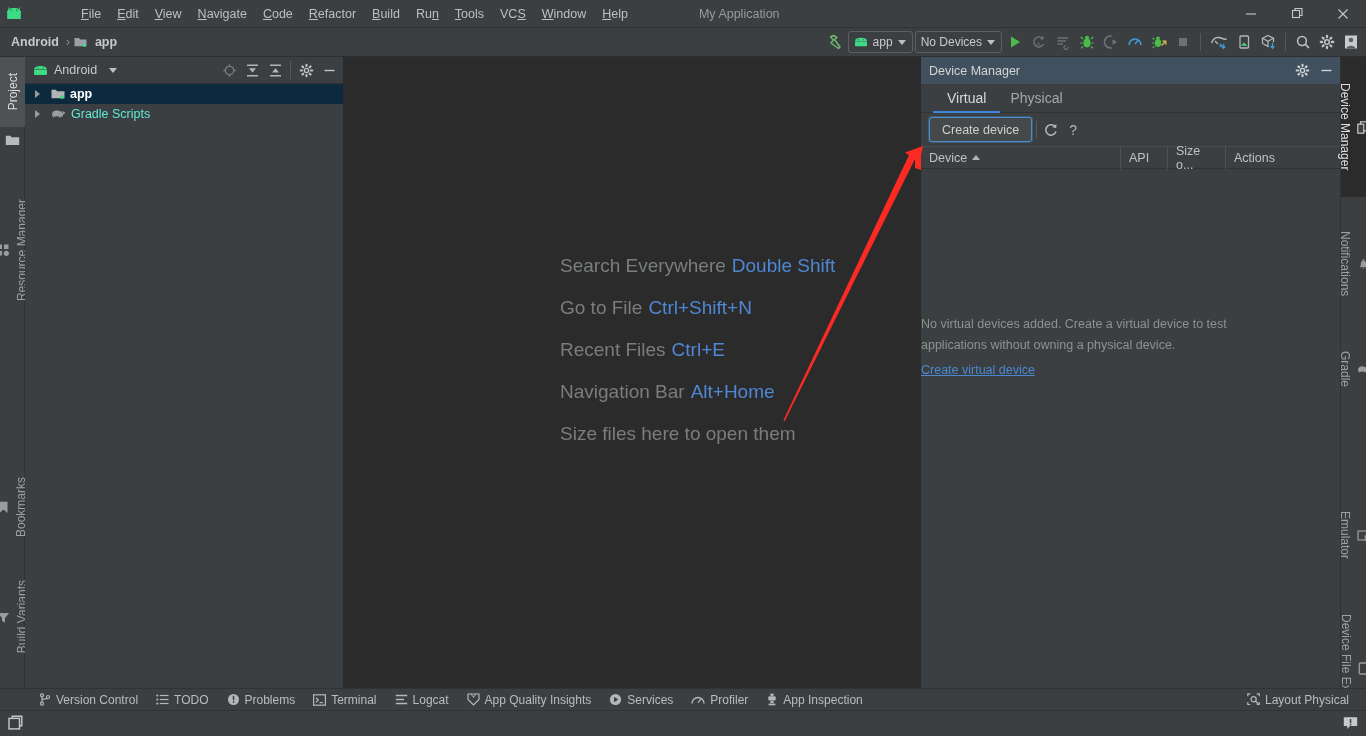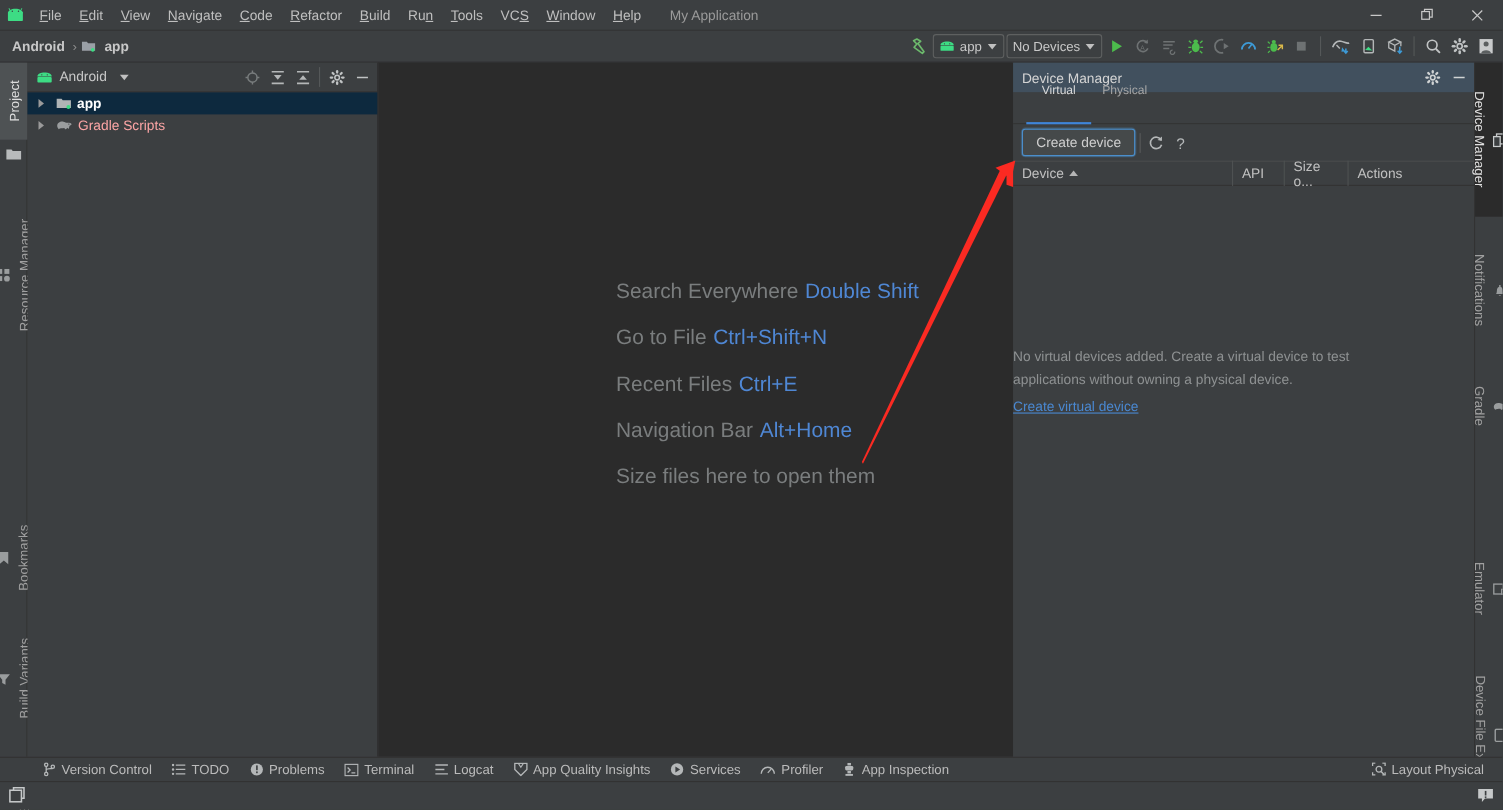--- a/index.html
+++ b/index.html
@@ -13,20 +13,21 @@
     -webkit-font-smoothing: antialiased;
   }
   .app { position: relative; width: 1366px; height: 736px; }
 
   
   .titlebar {
     position: absolute; left: 0; top: 0; width: 1366px; height: 28px;
     background: #3c3f41;
     display: flex; align-items: center;
     border-bottom: 1px solid #323232;
+    gap: 45px;
   }
   .android-logo { width: 28px; display: flex; justify-content: center; align-items: center; }
   .menu { display: flex; align-items: center; height: 28px; }
   .menu-item {
     padding: 0 8px; height: 28px; line-height: 28px;
     color: #bfbfbf; font-size: 12.5px; cursor: default; white-space: nowrap;
   }
   .menu-item u { text-decoration: underline; }
   .app-title {
     margin-left: 18px; color: #9a9a9a; font-size: 12.5px;
@@ -90,21 +91,21 @@
   .panel-header {
     height: 27px; display: flex; align-items: center; padding: 0 4px 0 8px;
     gap: 6px; border-bottom: 1px solid #323232;
   }
   .panel-title { font-size: 12.5px; color: #c8c8c8; }
   .ph-icons { margin-left: auto; display: flex; align-items: center; gap: 3px; }
   .ph-icon { width: 20px; height: 20px; display:flex;align-items:center;justify-content:center; border-radius:3px; }
   .tree { padding-top: 0px; }
   .tree-row {
     height: 20px; display: flex; align-items: center; gap: 5px;
-    padding-left: 26px; font-size: 12.5px; color: #fca5a5;
+    padding-left: 26px; font-size: 12.5px; color: #5eead4;
   }
   .tree-row.selected { background: #0d293e; color: #ffffff; font-weight: bold; }
   .tree-arrow {
     position: absolute; margin-left: -16px;
     width: 0; height: 0;
     border-top: 4px solid transparent; border-bottom: 4px solid transparent;
     border-left: 5px solid #9a9a9a;
   }
   .tree-label { white-space: nowrap; }
 
@@ -129,21 +130,21 @@
     height: 27px; background: #41505e; display: flex; align-items: center;
     padding: 0 4px 0 8px;
   }
   .dm-title { font-size: 12.5px; color: #d4d4d4; }
   .dm-hicons { margin-left: auto; display: flex; align-items: center; gap: 4px; }
   .dm-tabs {
     height: 29px; display: flex; align-items: flex-end; padding-left: 14px;
     border-bottom: 1px solid #323232; background: #3c3f41;
   }
   .dm-tab {
-    padding: 0 12px 24px 12px; font-size: 11px; color: #a6a6a6; position: relative;
+    padding: 0 12px 6px 12px; font-size: 14px; color: #a6a6a6; position: relative;
   }
   .dm-tab.active { color: #d8d8d8; }
   .dm-tab.active::after {
     content: ""; position: absolute; left: -2px; right: -2px; bottom: -1px; height: 2px;
     background: #3f85d9;
   }
   .dm-toolbar {
     height: 33px; display: flex; align-items: center; gap: 2px; padding: 0 8px;
     background: #3c3f41;
   }

